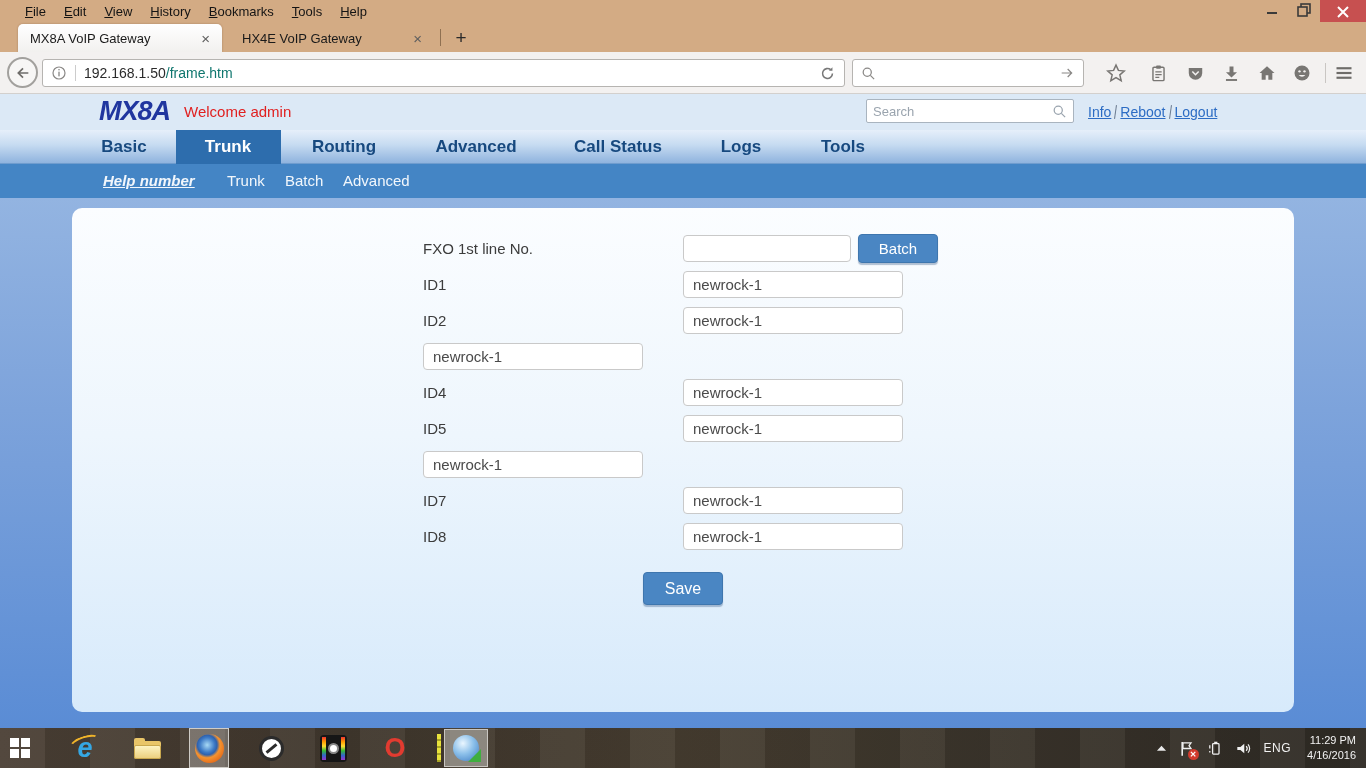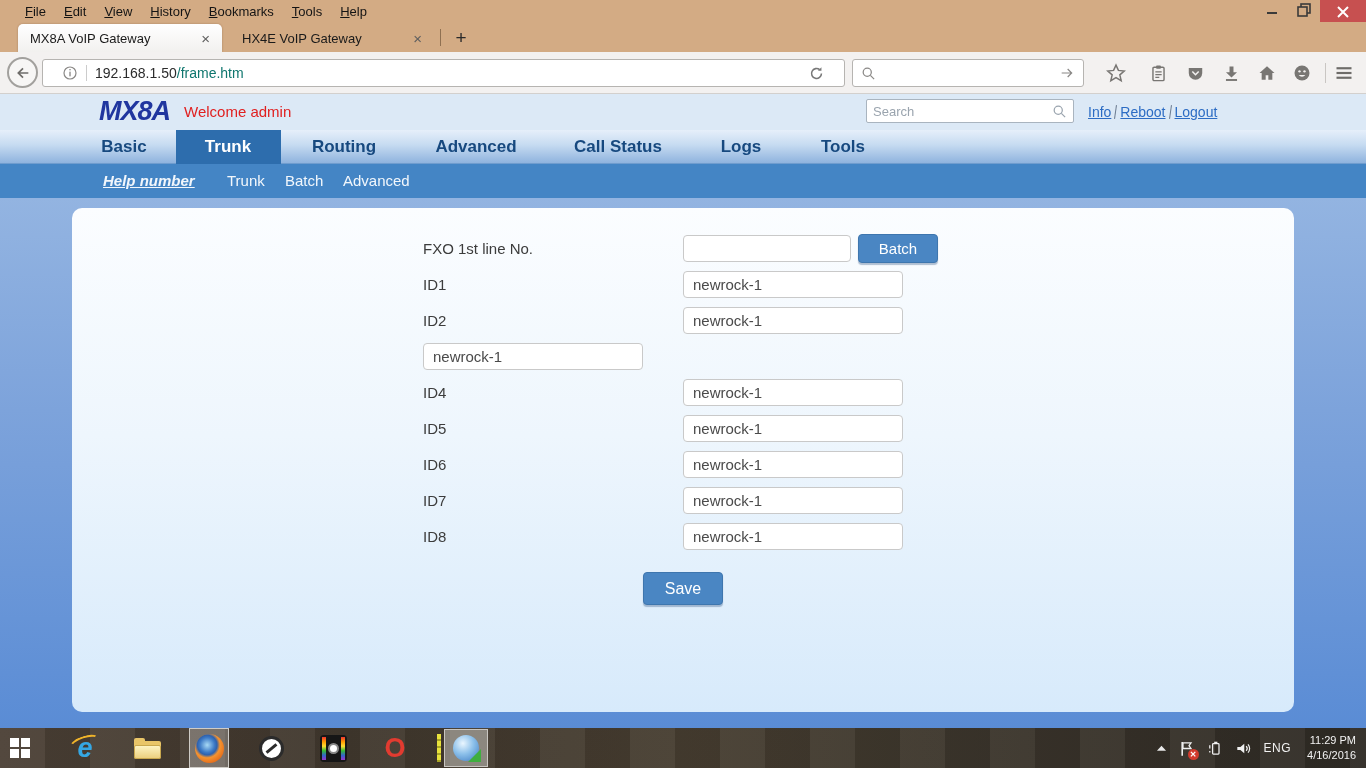--- a/index.html
+++ b/index.html
@@ -22,21 +22,21 @@
   .tab.active { left:18px; background:linear-gradient(#ffffff,#f2f1ef); border-radius:5px 5px 0 0; box-shadow:0 0 2px rgba(90,60,30,.4); }
   .tab.inactive { left:230px; }
   .tab-title { flex:1; white-space:nowrap; overflow:hidden; }
   .tab-close { color:#5f5f5f; font-size:15px; padding:0 4px; }
   .tab-sep { position:absolute; left:440px; top:7px; width:1px; height:17px; background:rgba(60,40,20,.45); }
   .newtab-btn { position:absolute; left:448px; top:3px; width:26px; height:26px; font-size:19px; color:#2a2a2a; display:flex; align-items:center; justify-content:center; }
 
   
   .navbar { position:absolute; left:0; top:52px; width:1366px; height:42px; background:#f3f1f0; border-bottom:1px solid #d3d0cd; }
   .back-btn { position:absolute; left:7px; top:5px; width:31px; height:31px; border:2px solid #a2a09d; border-radius:50%; background:#f7f6f5; display:flex; align-items:center; justify-content:center; }
-  .urlbar { position:absolute; left:42px; top:7px; width:803px; height:28px; background:#fff; border:1px solid #b6b4b1; border-radius:3px; display:flex; align-items:center; padding:0 19px; }
+  .urlbar { position:absolute; left:42px; top:7px; width:803px; height:28px; background:#fff; border:1px solid #b6b4b1; border-radius:3px; display:flex; align-items:center; padding:0 8px; }
   .url-div { width:1px; height:16px; background:#ccc; margin:0 8px; }
   .url-host { font-size:14px; color:#2b2b2b; }
   .url-path { font-size:14px; color:#0f766e; }
   .url-spacer { flex:1; }
   .searchbar { position:absolute; left:852px; top:7px; width:232px; height:28px; background:#fff; border:1px solid #b6b4b1; border-radius:3px; display:flex; align-items:center; padding:0 8px; }
   .searchbar input { flex:1; border:none; outline:none; font-size:13px; color:#333; margin:0 6px; min-width:0; background:transparent; }
   .tb-icon { position:absolute; top:9px; width:24px; height:24px; display:flex; align-items:center; justify-content:center; }
   .tb-sep { position:absolute; left:1325px; top:11px; width:1px; height:20px; background:#c9c6c3; }
 
   
@@ -291,21 +291,20 @@
       </div>
       <div class="frow">
         <span class="frow-label">ID4</span>
         <input class="id-input" type="text" value="newrock-1" style="">
       </div>
       <div class="frow">
         <span class="frow-label">ID5</span>
         <input class="id-input" type="text" value="newrock-1" style="">
       </div>
       <div class="frow">
-        <span class="frow-label">ID6</span>
         <input class="id-input" type="text" value="newrock-1" style="">
       </div>
       <div class="frow">
         <span class="frow-label">ID7</span>
         <input class="id-input" type="text" value="newrock-1" style="">
       </div>
       <div class="frow">
         <span class="frow-label">ID8</span>
         <input class="id-input" type="text" value="newrock-1" style="">
       </div>

